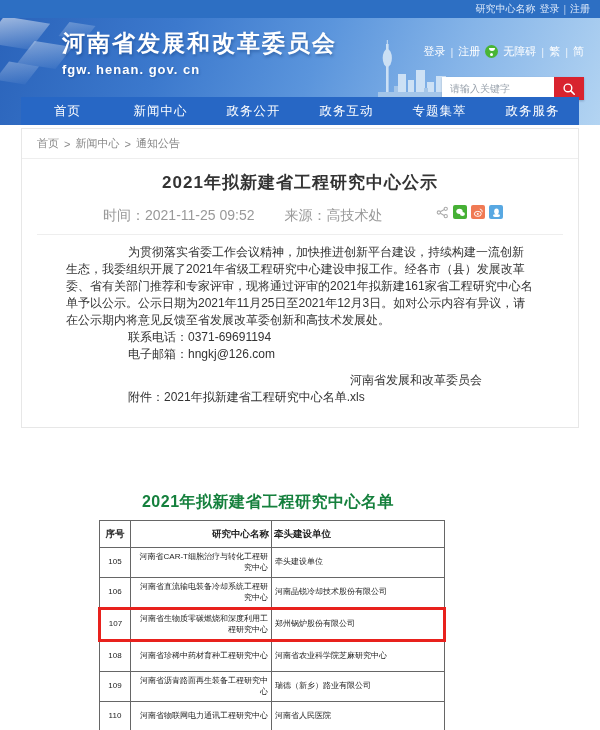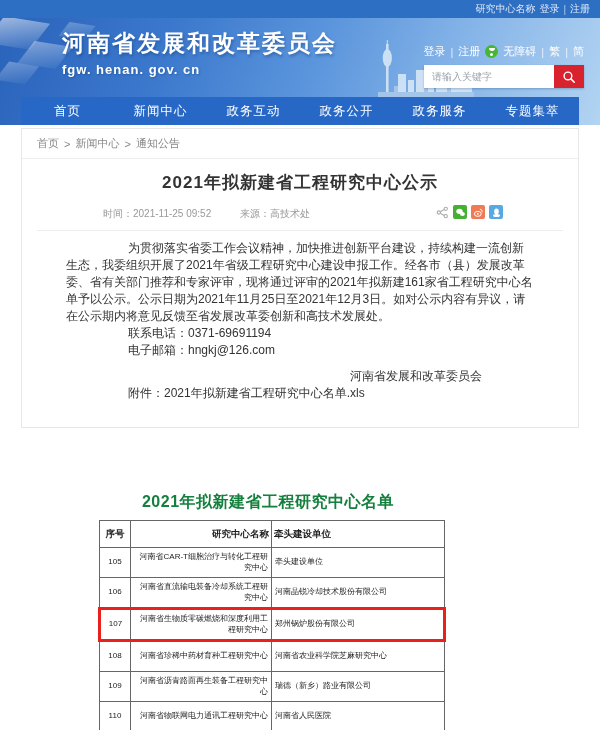--- a/index.html
+++ b/index.html
@@ -31,39 +31,39 @@
   .skyline{position:absolute;left:378px;bottom:27px;opacity:.9;}
   .quicklinks{
     position:absolute;right:16px;top:26px;color:#fff;font-size:11px;
     display:flex;align-items:center;gap:5px;
   }
   .quicklinks span{cursor:pointer;}
   .quicklinks .pipe{opacity:.75;cursor:default;}
   .acc-icon{width:13px;height:13px;border-radius:50%;background:#49b535;display:inline-block;position:relative;cursor:pointer;}
   .acc-icon::after{content:"";position:absolute;left:3.5px;top:3px;width:6px;height:3px;border-radius:0 0 6px 6px;background:#fff;}
   .acc-icon::before{content:"";position:absolute;left:5px;top:7.5px;width:3px;height:3px;border-radius:50%;background:#fff;}
-  .searchbar{position:absolute;right:16px;top:47px;width:160px;height:23px;display:flex;box-shadow:0 1px 2px rgba(0,30,70,.25);}
+  .searchbar{position:absolute;right:16px;top:59px;width:142px;height:23px;display:flex;box-shadow:0 1px 2px rgba(0,30,70,.25);}
   .searchbar input{
     flex:1;border:none;outline:none;font-size:10px;padding:0 8px;color:#555;background:#fff;
     font-family:"Liberation Sans","DejaVu Sans",sans-serif;min-width:0;
   }
   .searchbar input::placeholder{color:#9aa3ad;}
   .search-btn{width:30px;background:#d8232f;border:none;display:flex;align-items:center;justify-content:center;cursor:pointer;padding:0;}
   
   .nav{position:absolute;left:21px;bottom:0;width:558px;height:28px;background:#2767c5;display:flex;}
   .nav-item{flex:1;display:flex;align-items:center;justify-content:center;color:#fff;font-size:12.5px;cursor:pointer;letter-spacing:1px;}
   
   .card{
     width:556px;height:298px;margin:3px auto 0;background:#fff;border:1px solid #e7e7e7;
     position:relative;overflow:hidden;
   }
   .breadcrumb{padding:7px 15px;font-size:11px;color:#888;border-bottom:1px solid #eee;display:flex;gap:5px;align-items:center;}
   .breadcrumb .crumb{cursor:pointer;}
   .art-title{text-align:center;font-size:17px;font-weight:bold;color:#333;margin-top:12px;letter-spacing:1px;}
-  .meta-row{position:relative;margin:13px 15px 0;padding:0 0 9px 66px;font-size:10px;color:#999;border-bottom:1px solid #eee;}
+  .meta-row{position:relative;margin:13px 15px 0;padding:0 0 9px 66px;font-size:14px;color:#999;border-bottom:1px solid #eee;}
   .meta-row .mv{margin-right:26px;}
   .share{position:absolute;right:60px;top:-2px;display:flex;gap:4px;align-items:center;}
   .share .sq{width:14px;height:14px;border-radius:2px;display:flex;align-items:center;justify-content:center;cursor:pointer;}
   .share .plain{cursor:pointer;display:flex;align-items:center;}
   .art-body{margin:9px 44px 0;font-size:12px;color:#333;line-height:17px;}
   .art-body p{margin:0;}
   .indent{text-indent:62px;}
   .sig-block{margin-top:9px;padding-right:52px;text-align:right;line-height:17px;}
   .attach-line{margin-top:15px;}
   .attach-line span{cursor:pointer;}
@@ -145,30 +145,30 @@
   </div>
 
   <div class="nav">
     <div class="nav-item">
         <span>首页</span>
       </div>
     <div class="nav-item">
         <span>新闻中心</span>
       </div>
     <div class="nav-item">
+        <span>政务公开</span>
+      </div>
+    <div class="nav-item">
         <span>政务互动</span>
       </div>
     <div class="nav-item">
-        <span>政务公开</span>
+        <span>专题集萃</span>
       </div>
     <div class="nav-item">
         <span>政务服务</span>
-      </div>
-    <div class="nav-item">
-        <span>专题集萃</span>
       </div>
   </div>
 </div>
 
 <div class="card">
   <div class="breadcrumb">
     <span class="crumb">首页</span>
     <span>&gt;</span>
     <span class="crumb">新闻中心</span>
     <span>&gt;</span>

